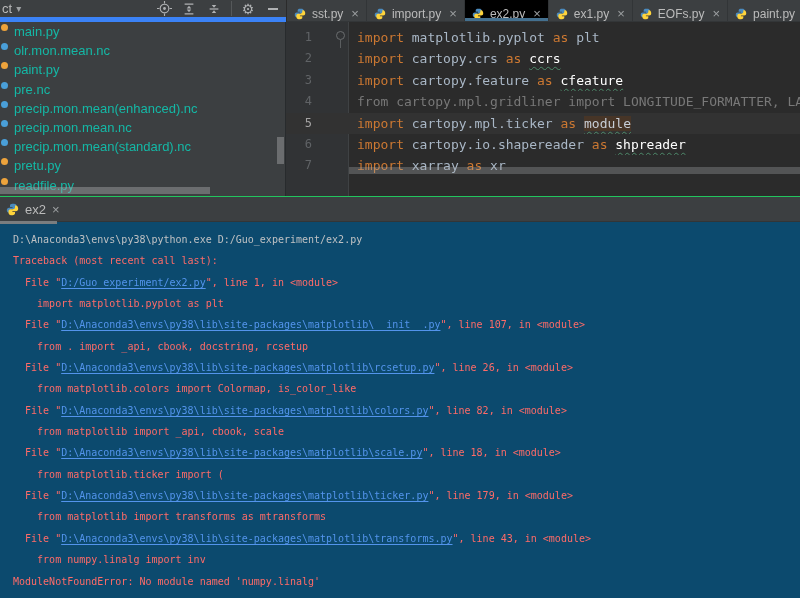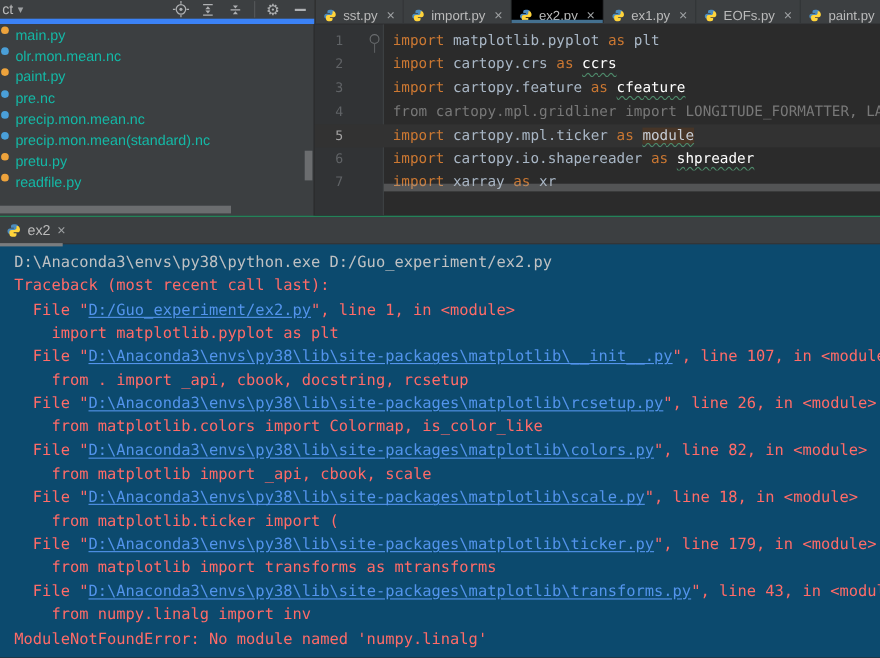--- a/index.html
+++ b/index.html
@@ -57,21 +57,21 @@
   .seg-hl{color:#c6cdd6;background:#473527;text-decoration:underline wavy #4d8a6a 1px;text-underline-offset:3px;}
   .editor-hscroll{position:absolute;left:63px;right:0;top:145px;height:7px;background:rgba(168,171,173,.32);}
   
   .console{height:402px;background:#0c4a6e;border-top:1px solid #22c55e;box-sizing:border-box;}
   .console-tabbar{height:25px;background:#3c3f41;display:flex;align-items:center;position:relative;
        border-bottom:1px solid #323537;box-sizing:border-box;}
   .console-tab{display:flex;align-items:center;gap:6px;height:100%;padding:0 9px 0 6px;
        color:#bbbbbb;font-size:13px;}
   .console-tab .close{color:#9da0a2;font-size:13px;}
   .console-tab-underline{position:absolute;left:0;bottom:-3px;width:57px;height:3px;background:#7a7d7f;}
-  .console-body{padding:7px 0 0 13px;font-family:"DejaVu Sans Mono",monospace;font-size:14px;
+  .console-body{padding:7px 0 0 13px;font-family:"DejaVu Sans Mono",monospace;font-size:10px;
        line-height:21.35px;white-space:pre;overflow:hidden;}
   .c-out{color:#bfc1c3;}
   .c-err{color:#ff6b68;}
   .c-link{color:#5394ec;text-decoration:underline;text-underline-offset:2px;cursor:pointer;}
 </style>
 </head>
 <body>
 
 <div class="app">
 
@@ -178,20 +178,24 @@
           <div class="file-row">
             <span class="dot py"></span>
             <span>paint.py</span>
           </div>
           <div class="file-row">
             <span class="dot nc"></span>
             <span>pre.nc</span>
           </div>
           <div class="file-row">
             <span class="dot nc"></span>
+            <span>precip.mon.mean(enhanced).nc</span>
+          </div>
+          <div class="file-row">
+            <span class="dot nc"></span>
             <span>precip.mon.mean.nc</span>
           </div>
           <div class="file-row">
             <span class="dot nc"></span>
             <span>precip.mon.mean(standard).nc</span>
           </div>
           <div class="file-row">
             <span class="dot py"></span>
             <span>pretu.py</span>
           </div>

